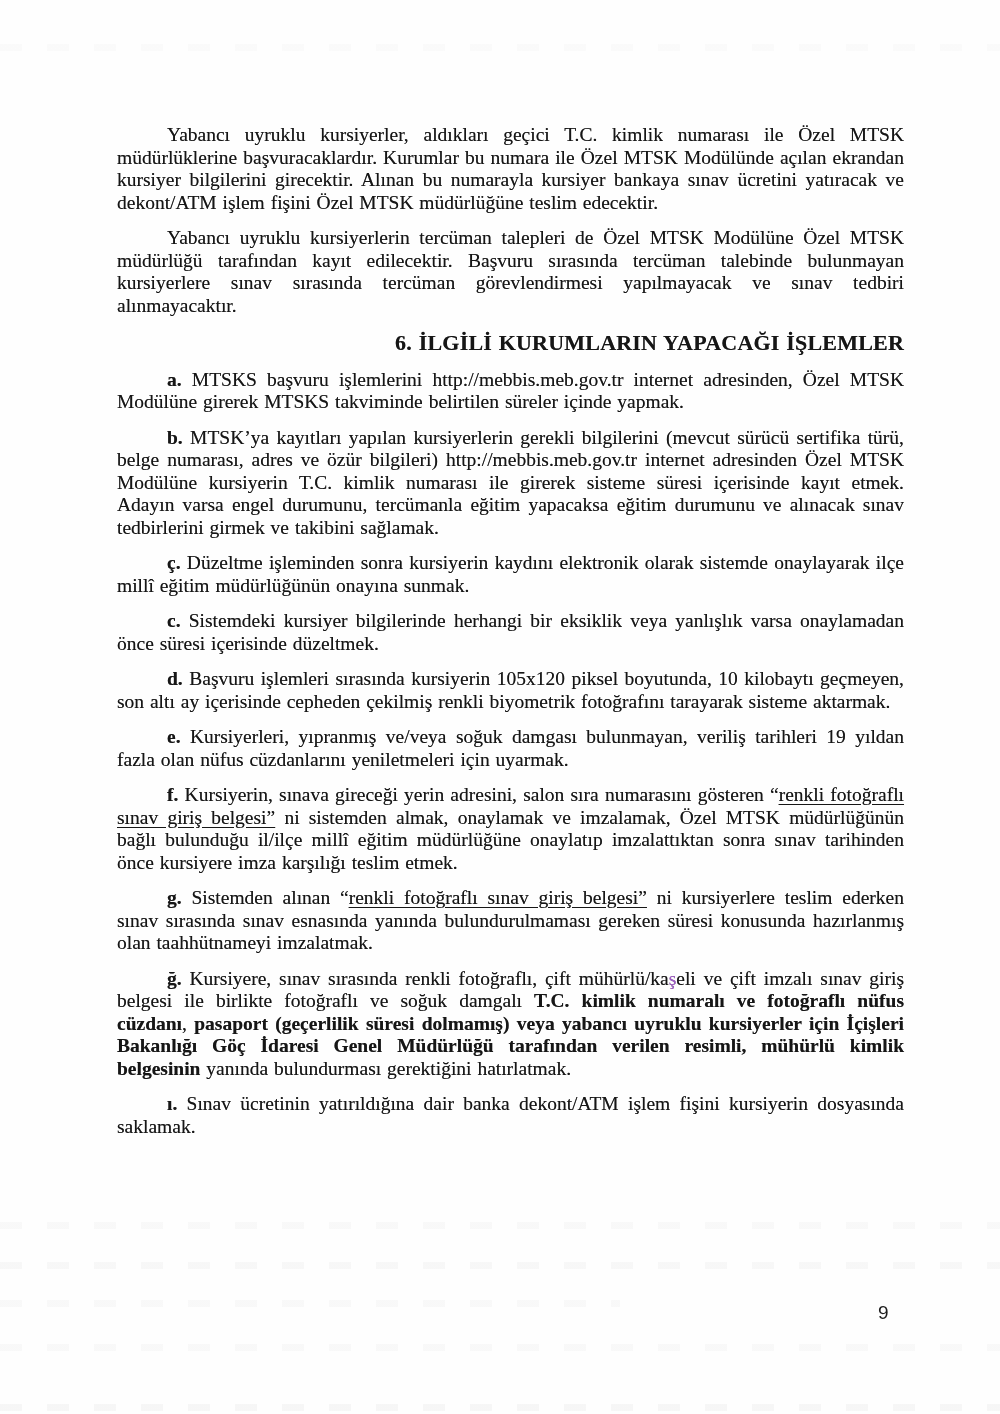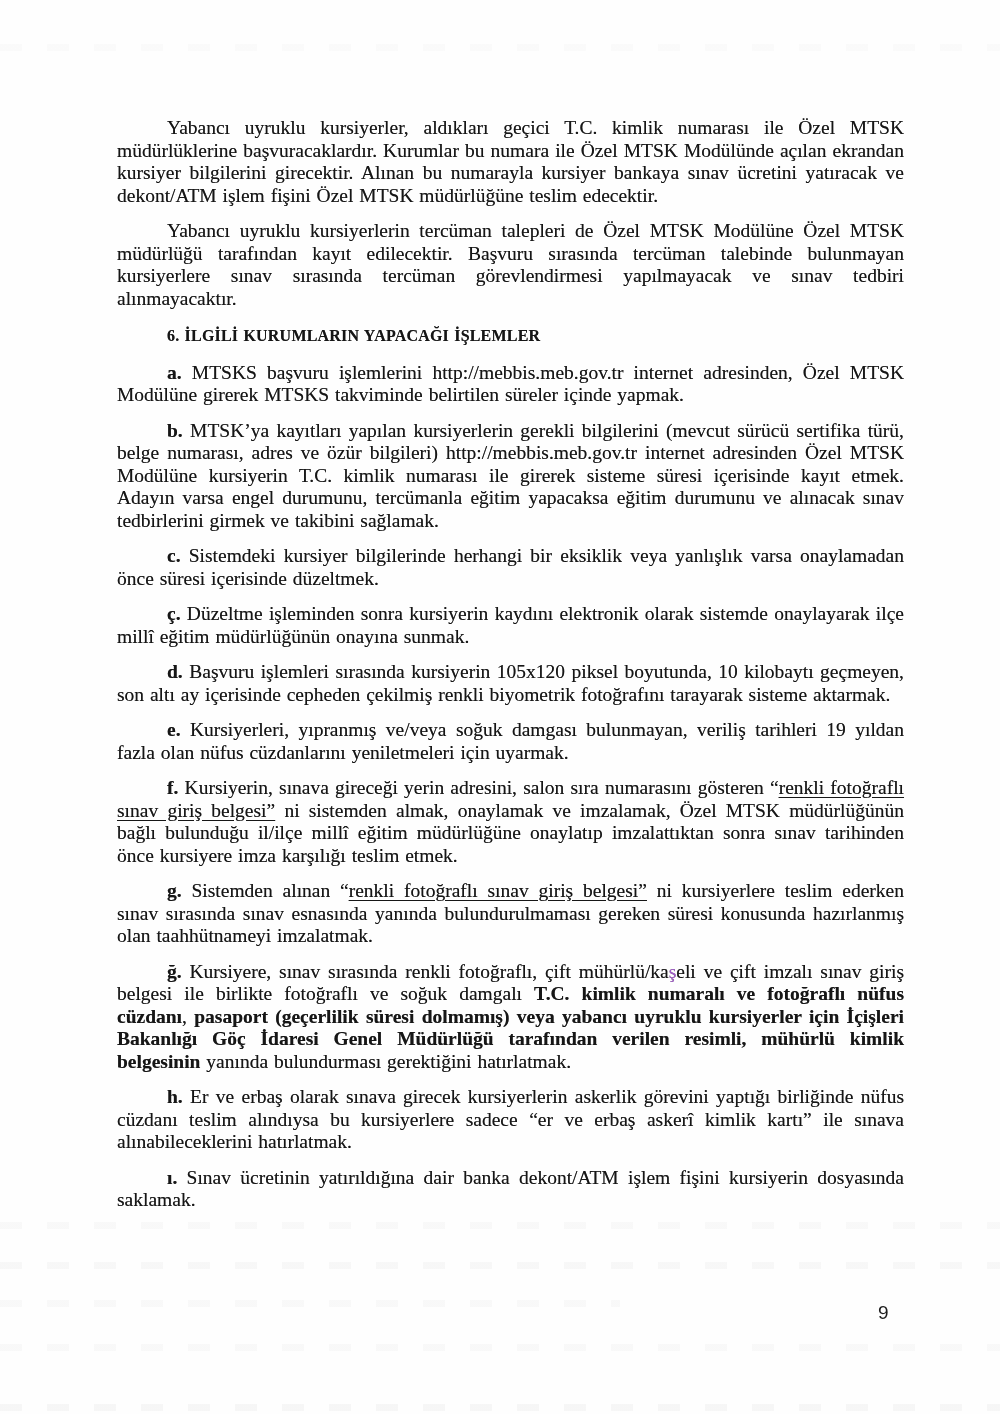--- a/index.html
+++ b/index.html
@@ -17,32 +17,32 @@
     font-family: "Liberation Serif", serif;
     color: #161616;
   }
   .content {
     position: absolute;
     left: 117px;
     top: 112px;
     width: 787px;
   }
   .block {
-    margin: 5px 0 13px 0;
+    margin: 12px 0 13px 0;
     font-size: 19.5px;
     line-height: 22.5px;
     text-align: justify;
     text-indent: 50px;
     text-shadow: 0 0 0.6px rgba(10,10,10,0.55);
     word-spacing: 1px;
   }
   .heading {
     font-weight: 700;
-    text-align: left;
-    font-size: 16px;
+    text-align: right;
+    font-size: 22px;
     margin: 15px 0 14px 0;
     letter-spacing: 0.2px;
   }
   .b { font-weight: 700; }
   .u { text-decoration: underline; text-underline-offset: 3px; }
   .page-number {
     position: absolute;
     left: 878px;
     top: 1302px;
     font-family: "Liberation Sans", sans-serif;
@@ -69,35 +69,34 @@
 
     <p class="block"><span>Yabancı uyruklu kursiyerlerin tercüman talepleri de Özel MTSK Modülüne Özel MTSK müdürlüğü tarafından kayıt edilecektir. Başvuru sırasında tercüman talebinde bulunmayan kursiyerlere sınav sırasında tercüman görevlendirmesi yapılmayacak ve sınav tedbiri alınmayacaktır.</span></p>
 
     <h2 class="block heading"><span class="b">6. İLGİLİ KURUMLARIN YAPACAĞI İŞLEMLER</span></h2>
 
 
     <p class="block"><span class="b">a.</span><span> MTSKS başvuru işlemlerini http://mebbis.meb.gov.tr internet adresinden, Özel MTSK Modülüne girerek MTSKS takviminde belirtilen süreler içinde yapmak.</span></p>
 
     <p class="block"><span class="b">b.</span><span> MTSK’ya kayıtları yapılan kursiyerlerin gerekli bilgilerini (mevcut sürücü sertifika türü, belge numarası, adres ve özür bilgileri) http://mebbis.meb.gov.tr internet adresinden Özel MTSK Modülüne kursiyerin T.C. kimlik numarası ile girerek sisteme süresi içerisinde kayıt etmek. Adayın varsa engel durumunu, tercümanla eğitim yapacaksa eğitim durumunu ve alınacak sınav tedbirlerini girmek ve takibini sağlamak.</span></p>
 
+    <p class="block"><span class="b">ç.</span><span> Düzeltme işleminden sonra kursiyerin kaydını elektronik olarak sistemde onaylayarak ilçe millî eğitim müdürlüğünün onayına sunmak.</span></p>
+
     <p class="block"><span class="b">c.</span><span> Sistemdeki kursiyer bilgilerinde herhangi bir eksiklik veya yanlışlık varsa onaylamadan önce süresi içerisinde düzeltmek.</span></p>
-
-    <p class="block"><span class="b">ç.</span><span> Düzeltme işleminden sonra kursiyerin kaydını elektronik olarak sistemde onaylayarak ilçe millî eğitim müdürlüğünün onayına sunmak.</span></p>
 
     <p class="block"><span class="b">d.</span><span> Başvuru işlemleri sırasında kursiyerin 105x120 piksel boyutunda, 10 kilobaytı geçmeyen, son altı ay içerisinde cepheden çekilmiş renkli biyometrik fotoğrafını tarayarak sisteme aktarmak.</span></p>
 
     <p class="block"><span class="b">e.</span><span> Kursiyerleri, yıpranmış ve/veya soğuk damgası bulunmayan, veriliş tarihleri 19 yıldan fazla olan nüfus cüzdanlarını yeniletmeleri için uyarmak.</span></p>
 
     <p class="block"><span class="b">f.</span><span> Kursiyerin, sınava gireceği yerin adresini, salon sıra numarasını gösteren “</span><span class="u">renkli fotoğraflı sınav giriş belgesi”</span><span> ni sistemden almak, onaylamak ve imzalamak, Özel MTSK müdürlüğünün bağlı bulunduğu il/ilçe millî eğitim müdürlüğüne onaylatıp imzalattıktan sonra sınav tarihinden önce kursiyere imza karşılığı teslim etmek.</span></p>
 
     <p class="block"><span class="b">g.</span><span> Sistemden alınan “</span><span class="u">renkli fotoğraflı sınav giriş belgesi”</span><span> ni kursiyerlere teslim ederken sınav sırasında sınav esnasında yanında bulundurulmaması gereken süresi konusunda hazırlanmış olan taahhütnameyi imzalatmak.</span></p>
 
     <p class="block"><span class="b">ğ.</span><span> Kursiyere, sınav sırasında renkli fotoğraflı, çift mühürlü/ka</span><span style="color: rgb(160, 90, 200);">ş</span><span>eli ve çift imzalı sınav giriş belgesi ile birlikte fotoğraflı ve soğuk damgalı </span><span class="b">T.C. kimlik numaralı ve fotoğraflı nüfus cüzdanı</span><span>, </span><span class="b">pasaport (geçerlilik süresi dolmamış) veya yabancı uyruklu kursiyerler için İçişleri Bakanlığı Göç İdaresi Genel Müdürlüğü tarafından verilen resimli, mühürlü kimlik belgesinin</span><span> yanında bulundurması gerektiğini hatırlatmak.</span></p>
 
-    <p class="block"><span class="b">h.</span><span> Er ve erbaş olarak sınava girecek kursiyerlerin askerlik görevini yaptığı birliğinde nüfus cüzdanı teslim alındıysa bu kursiyerlere sadece “er ve erbaş askerî kimlik kartı” ile sınava alınabileceklerini hatırlatmak.</span></p>
 
     <p class="block"><span class="b">ı.</span><span> Sınav ücretinin yatırıldığına dair banka dekont/ATM işlem fişini kursiyerin dosyasında saklamak.</span></p>
   </div>
 
   <div class="page-number">9</div>
 
   <div class="artifact" style="top:44px; opacity:0.035;"></div>
   <div class="artifact" style="top:1222px; opacity:0.05;"></div>
   <div class="artifact" style="top:1262px; opacity:0.06;"></div>
   <div class="artifact" style="top:1300px; width:62%; opacity:0.05;"></div>

